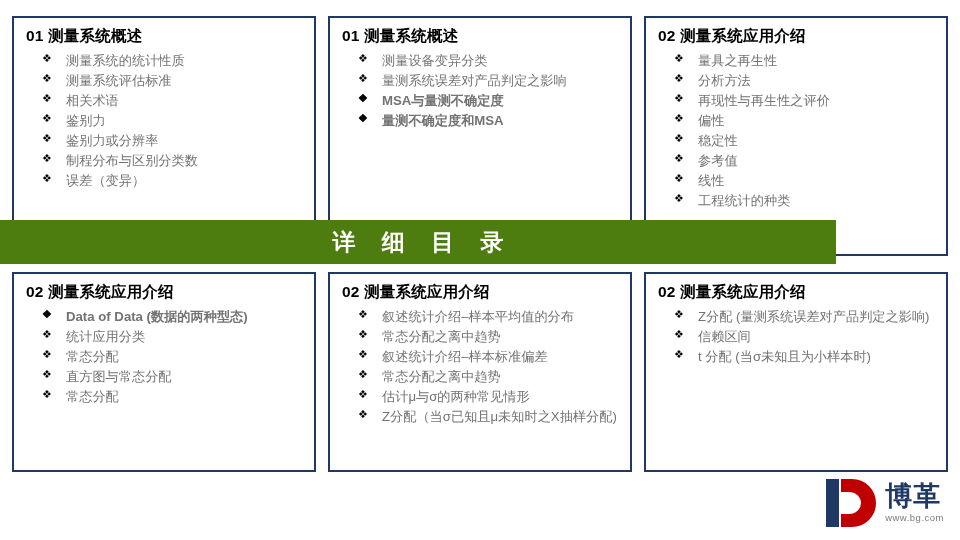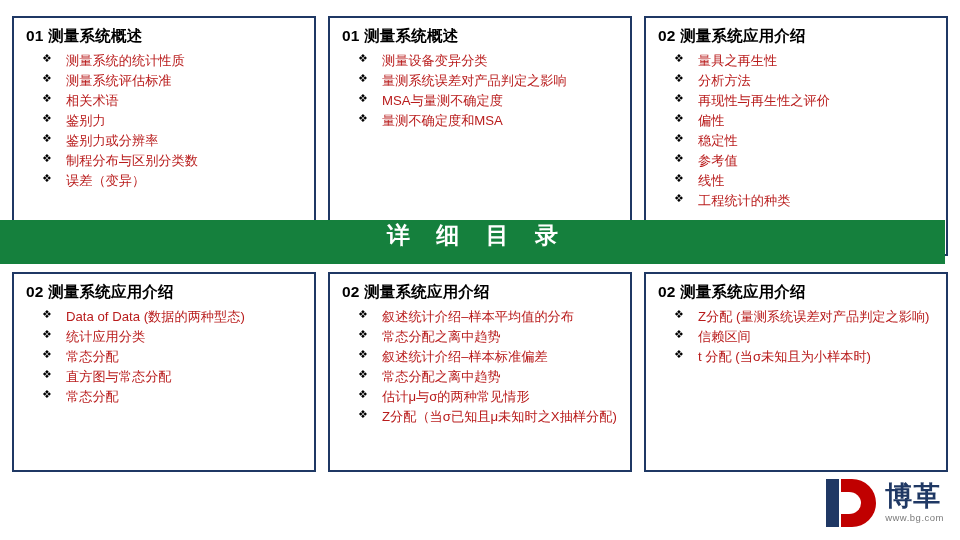--- a/index.html
+++ b/index.html
@@ -46,44 +46,44 @@
 
   ul.bullets {
     list-style: none;
     margin: 0;
     padding: 0 0 0 14px;
   }
   ul.bullets > li {
     position: relative;
     font-size: 13.2px;
     line-height: 1.44;
-    color: #b91c1c;
+    color: #737373;
     padding-left: 26px;
     margin-bottom: 1px;
   }
   ul.bullets > li::before {
     content: "\2756";
     position: absolute;
     left: 2px;
     top: 0;
     font-size: 11px;
     color: #000000;
   }
-  li.bold { font-weight: normal; }
+  li.bold { font-weight: bold; }
 
   
   .banner {
     position: absolute;
     left: 0;
     top: 220px;
-    width: 945px;
+    width: 836px;
     height: 44px;
-    background: #15803d;
-    display: flex;
-    align-items: flex-start;
+    background: #4d7c0f;
+    display: flex;
+    align-items: center;
     justify-content: center;
   }
   .banner-text {
     color: #ffffff;
     font-size: 23px;
     font-weight: bold;
     letter-spacing: 10px;
     padding-left: 10px;
   }
 

